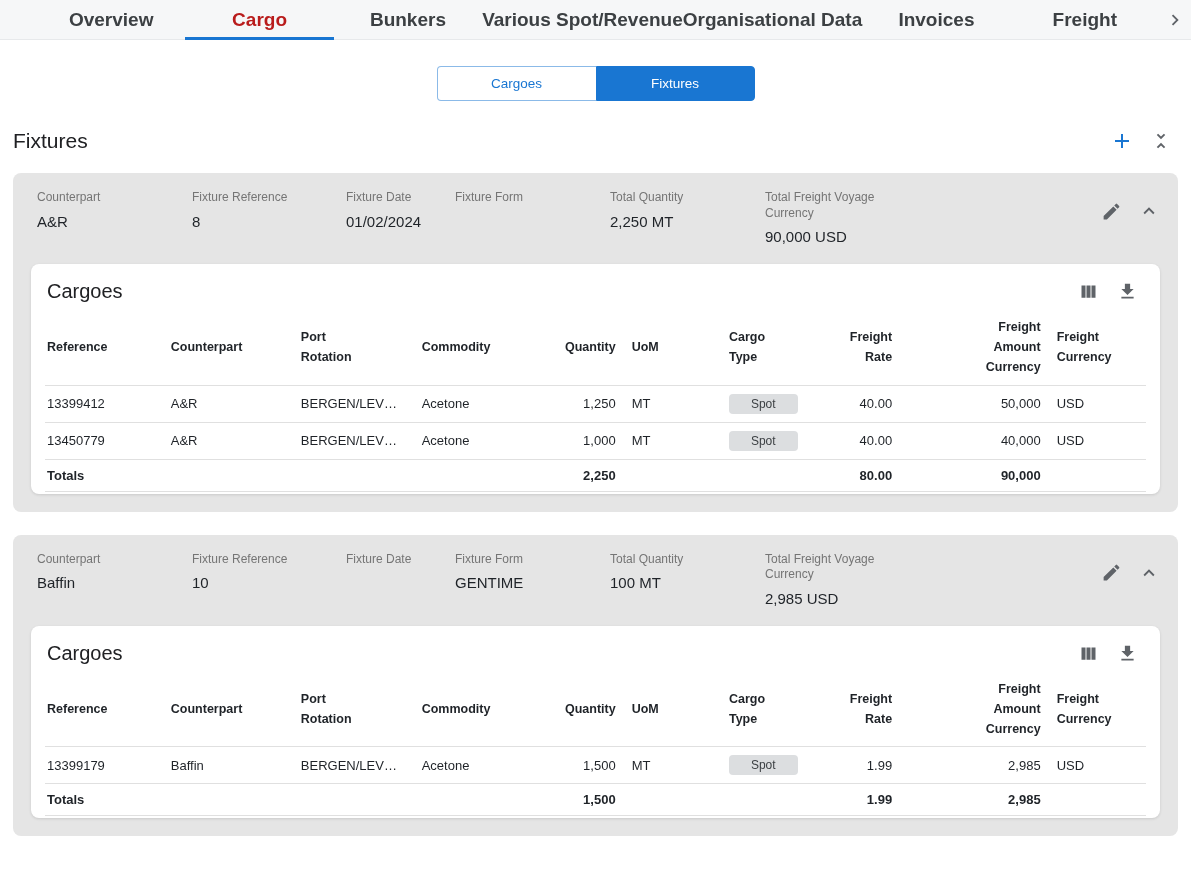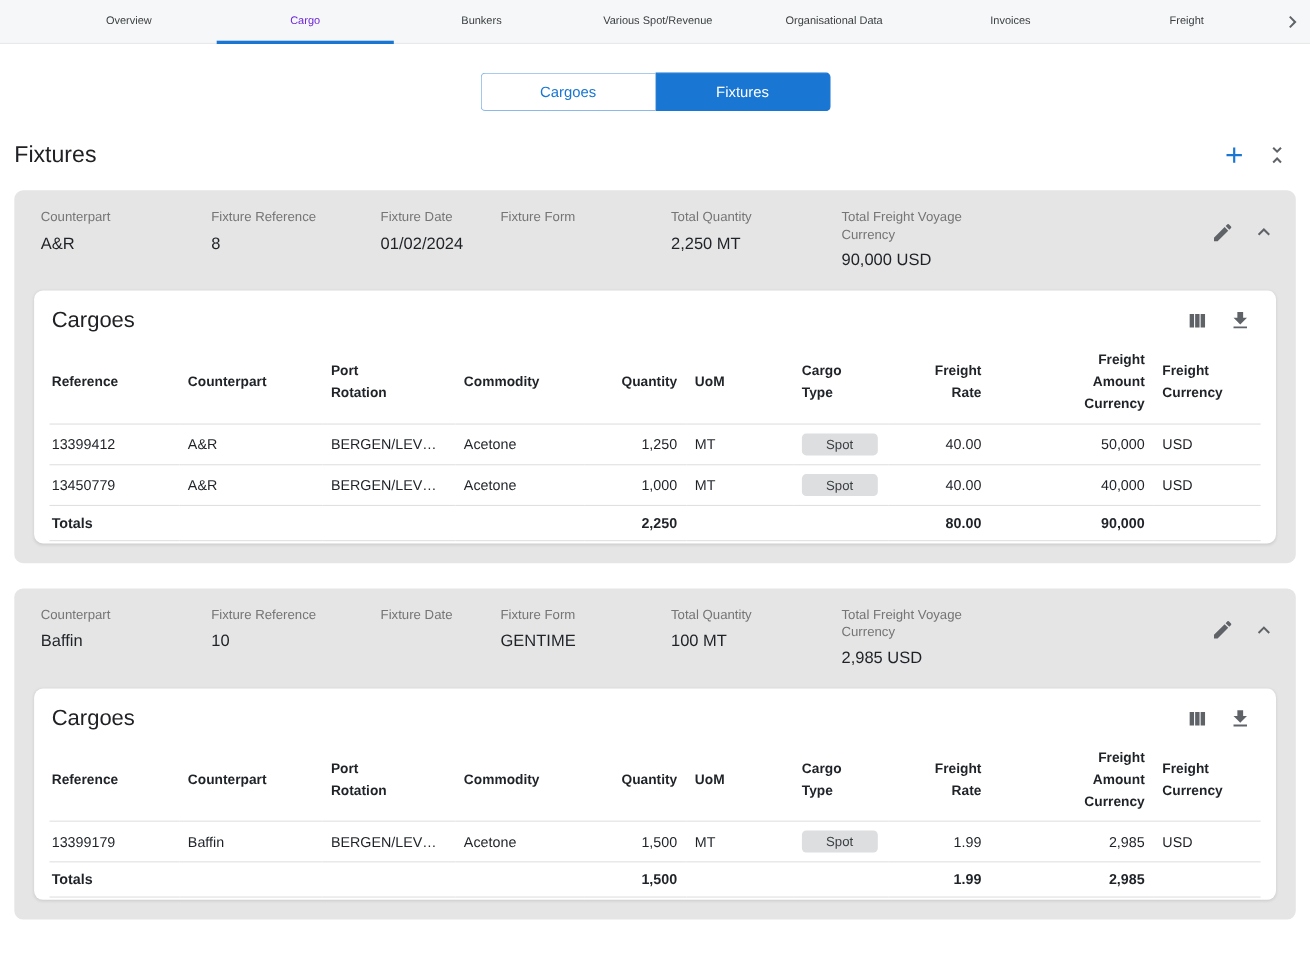--- a/index.html
+++ b/index.html
@@ -19,27 +19,28 @@
     background: #f6f7f8;
     border-bottom: 1px solid #e7e9eb;
     padding-left: 37px;
   }
   .tabs { flex: 1; display: flex; }
   .tab {
     flex: 1;
     display: flex;
     align-items: center;
     justify-content: center;
-    font-size: 10px;
+    font-size: 19px;
     color: #3c4043;
     cursor: pointer;
     position: relative;
     white-space: nowrap;
-  }
-  .tab.active { color: #6d28d9; text-align: center; }
+    font-weight: bold;
+  }
+  .tab.active { color: #b91c1c; text-align: center; }
   .tab.active::after {
     content: "";
     position: absolute;
     left: 0; right: 0; bottom: -1px;
     height: 3px;
     background: #1976d2;
   }
   .nav-chevron {
     width: 32px;
     display: flex;

